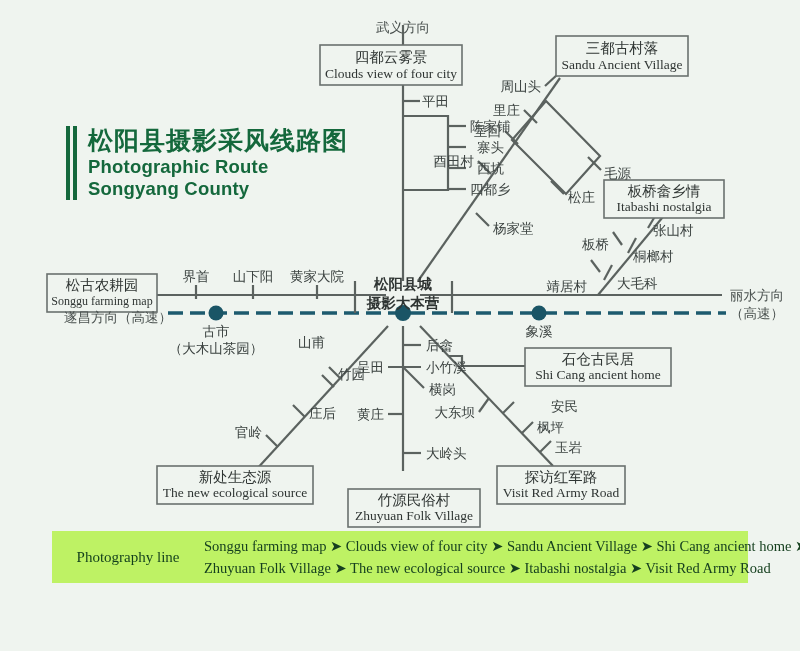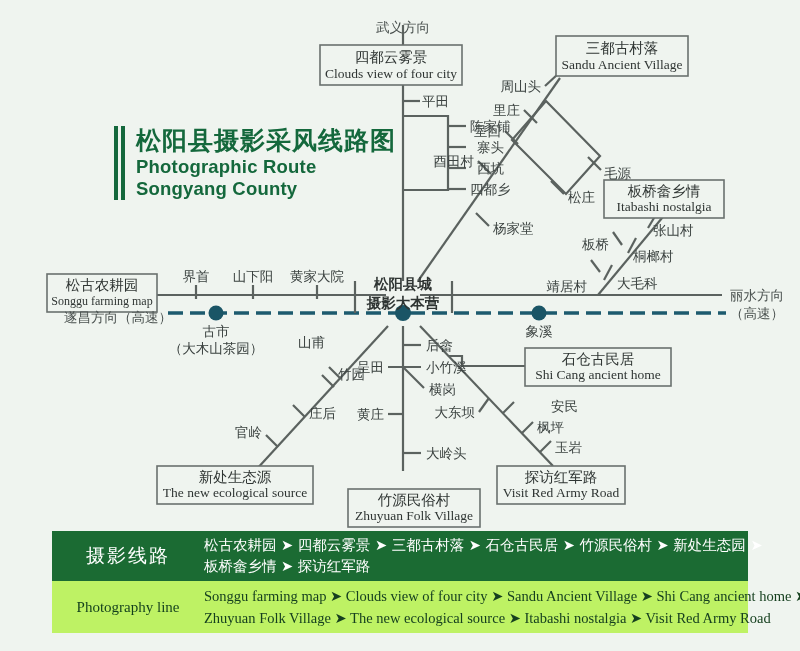--- a/index.html
+++ b/index.html
@@ -7,21 +7,21 @@
     width:800px;height:651px;
     background:#eff4ef;
     font-family:"Liberation Sans","DejaVu Sans",sans-serif;
     overflow:hidden;position:relative;
   }
   #map{position:absolute;left:0;top:0;width:800px;height:651px;}
   .cn{font-family:"DejaVu Sans","Liberation Sans",sans-serif;}
   .en{font-family:"Liberation Serif","DejaVu Serif",serif;}
 
   
-  .title-wrap{position:absolute;left:66px;top:126px;display:flex;margin-left:48px;}
+  .title-wrap{position:absolute;left:66px;top:126px;display:flex;}
   .title-bars{display:flex;gap:3px;margin-right:11px;}
   .title-bars i{display:block;width:4px;height:74px;background:#14683c;}
   .title-cn{font-size:25px;color:#14683c;font-weight:bold;letter-spacing:1px;line-height:30px;}
   .title-en{font-size:18.5px;color:#14683c;font-weight:bold;line-height:22px;letter-spacing:.2px;}
 
   
   .legend{position:absolute;left:52px;top:531px;width:696px;}
   .legend-row{display:flex;align-items:center;}
   .legend-row.dark{background:#1b6b33;min-height:50px;}
   .legend-row.light{background:#bef264;min-height:52px;}
@@ -222,27 +222,20 @@
       <i></i>
   </div>
   <div>
     <div class="title-cn cn">松阳县摄影采风线路图</div>
     <div class="title-en">Photographic Route</div>
     <div class="title-en">Songyang County</div>
   </div>
 </div>
 
 <div class="legend">
-  <div class="legend-row dark">
-    <div class="legend-label cn">摄影线路</div>
-    <div class="legend-body cn">
-      <div>松古农耕园 ➤ 四都云雾景 ➤ 三都古村落 ➤ 石仓古民居 ➤ 竹源民俗村 ➤ 新处生态园 ➤</div>
-      <div>板桥畲乡情 ➤ 探访红军路</div>
-    </div>
-  </div>
   <div class="legend-row light">
     <div class="legend-label en">Photography line</div>
     <div class="legend-body en">
       <div>Songgu farming map ➤ Clouds view of four city ➤ Sandu Ancient Village ➤ Shi Cang ancient home ➤</div>
       <div>Zhuyuan Folk Village ➤ The new ecological source ➤ Itabashi nostalgia ➤ Visit Red Army Road</div>
     </div>
   </div>
 </div>
 
 </body></html>

